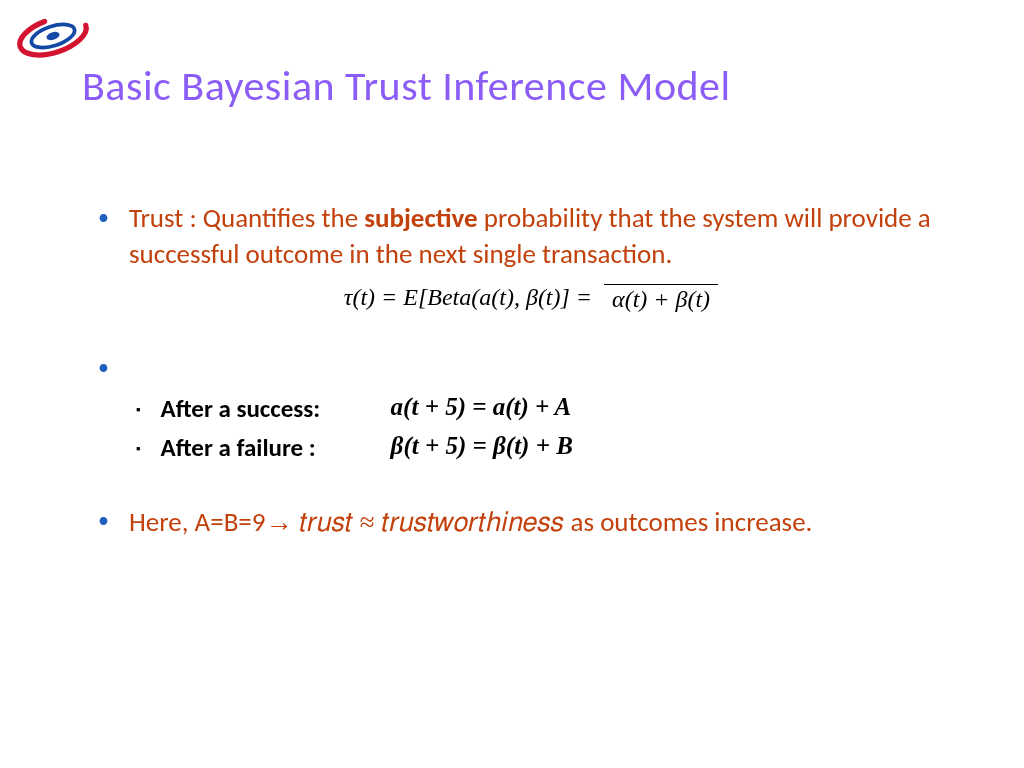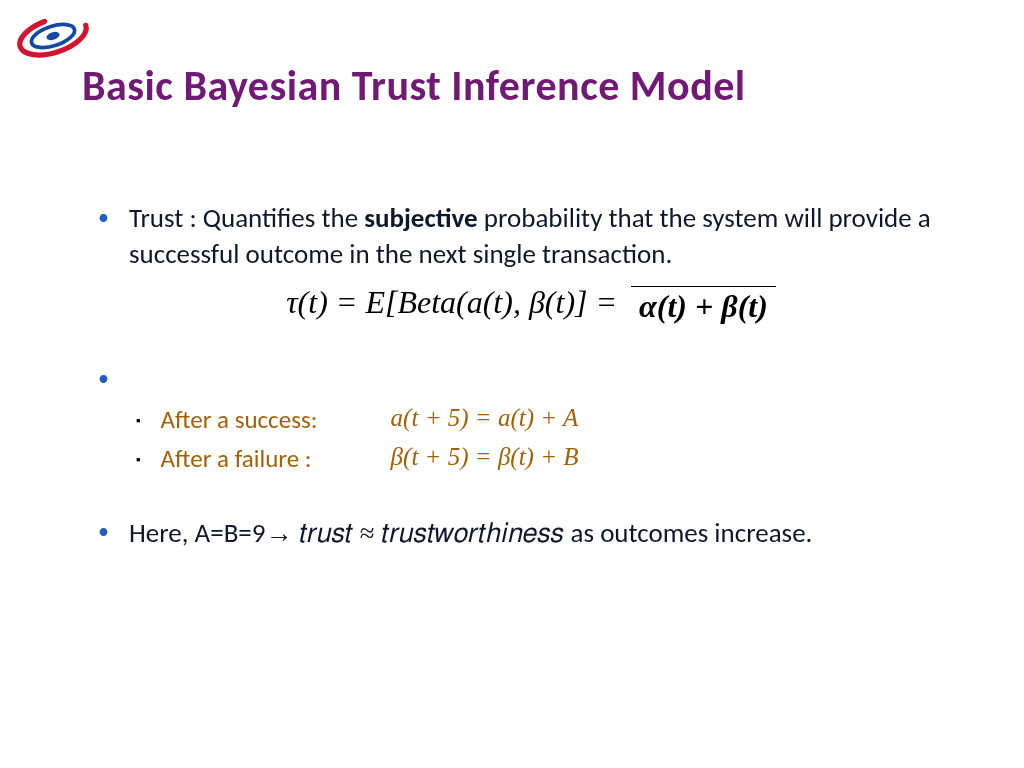--- a/index.html
+++ b/index.html
@@ -16,22 +16,22 @@
     top: 6px;
     left: 14px;
     width: 78px;
     height: 60px;
   }
   .title {
     position: absolute;
     top: 60px;
     left: 82px;
     font-size: 42px;
-    font-weight: 700;
-    color: #701a75;
+    font-weight: 400;
+    color: #8b5cf6;
     letter-spacing: 0.5px;
   }
   .content {
     position: absolute;
     top: 200px;
     left: 98px;
     right: 60px;
   }
   .bullet-lvl1 {
     display: flex;
@@ -39,63 +39,63 @@
     margin-bottom: 10px;
   }
   .bullet-lvl1 .dot {
     color: #1f5fbf;
     font-size: 22px;
     margin-right: 20px;
     line-height: 1.3;
     margin-top: 4px;
   }
   .bullet-lvl1 .txt {
-    color: #0f172a;
+    color: #c2410c;
     font-size: 27px;
     line-height: 1.35;
     font-weight: 400;
   }
   .bullet-lvl1 .txt .bold { font-weight: 700; }
   .formula {
     font-family: "Cambria Math", "Times New Roman", serif;
     font-style: italic;
     color: #000;
-    font-size: 32px;
+    font-size: 24px;
     text-align: center;
     margin: 8px 0 36px 0;
     line-height: 1.2;
   }
   .formula .frac {
     display: inline-block;
     vertical-align: middle;
     text-align: center;
     margin-left: 6px;
   }
   .formula .frac .num { display: block; padding: 0 8px; }
-  .formula .frac .den { display: block; border-top: 1.5px solid #000; padding: 0 8px; font-weight: bold; }
+  .formula .frac .den { display: block; border-top: 1.5px solid #000; padding: 0 8px; }
   .sub-list {
     margin-left: 38px;
     margin-top: 6px;
     margin-bottom: 40px;
   }
   .bullet-lvl2 {
     display: flex;
     align-items: flex-start;
     margin-bottom: 8px;
   }
   .bullet-lvl2 .sq {
     color: #000;
     font-size: 13px;
     margin-right: 20px;
     margin-top: 9px;
   }
   .bullet-lvl2 .txt2 {
-    color: #a16207;
+    color: #000000;
     font-size: 25px;
-    font-weight: 400;
+    font-weight: 700;
     display: flex;
   }
   .label-col { width: 230px; }
   .math-col {
     font-family: "Cambria Math", "Times New Roman", serif;
     font-style: italic;
   }
   .last-bullet .txt {
     font-size: 27px;
     line-height: 1.4;

